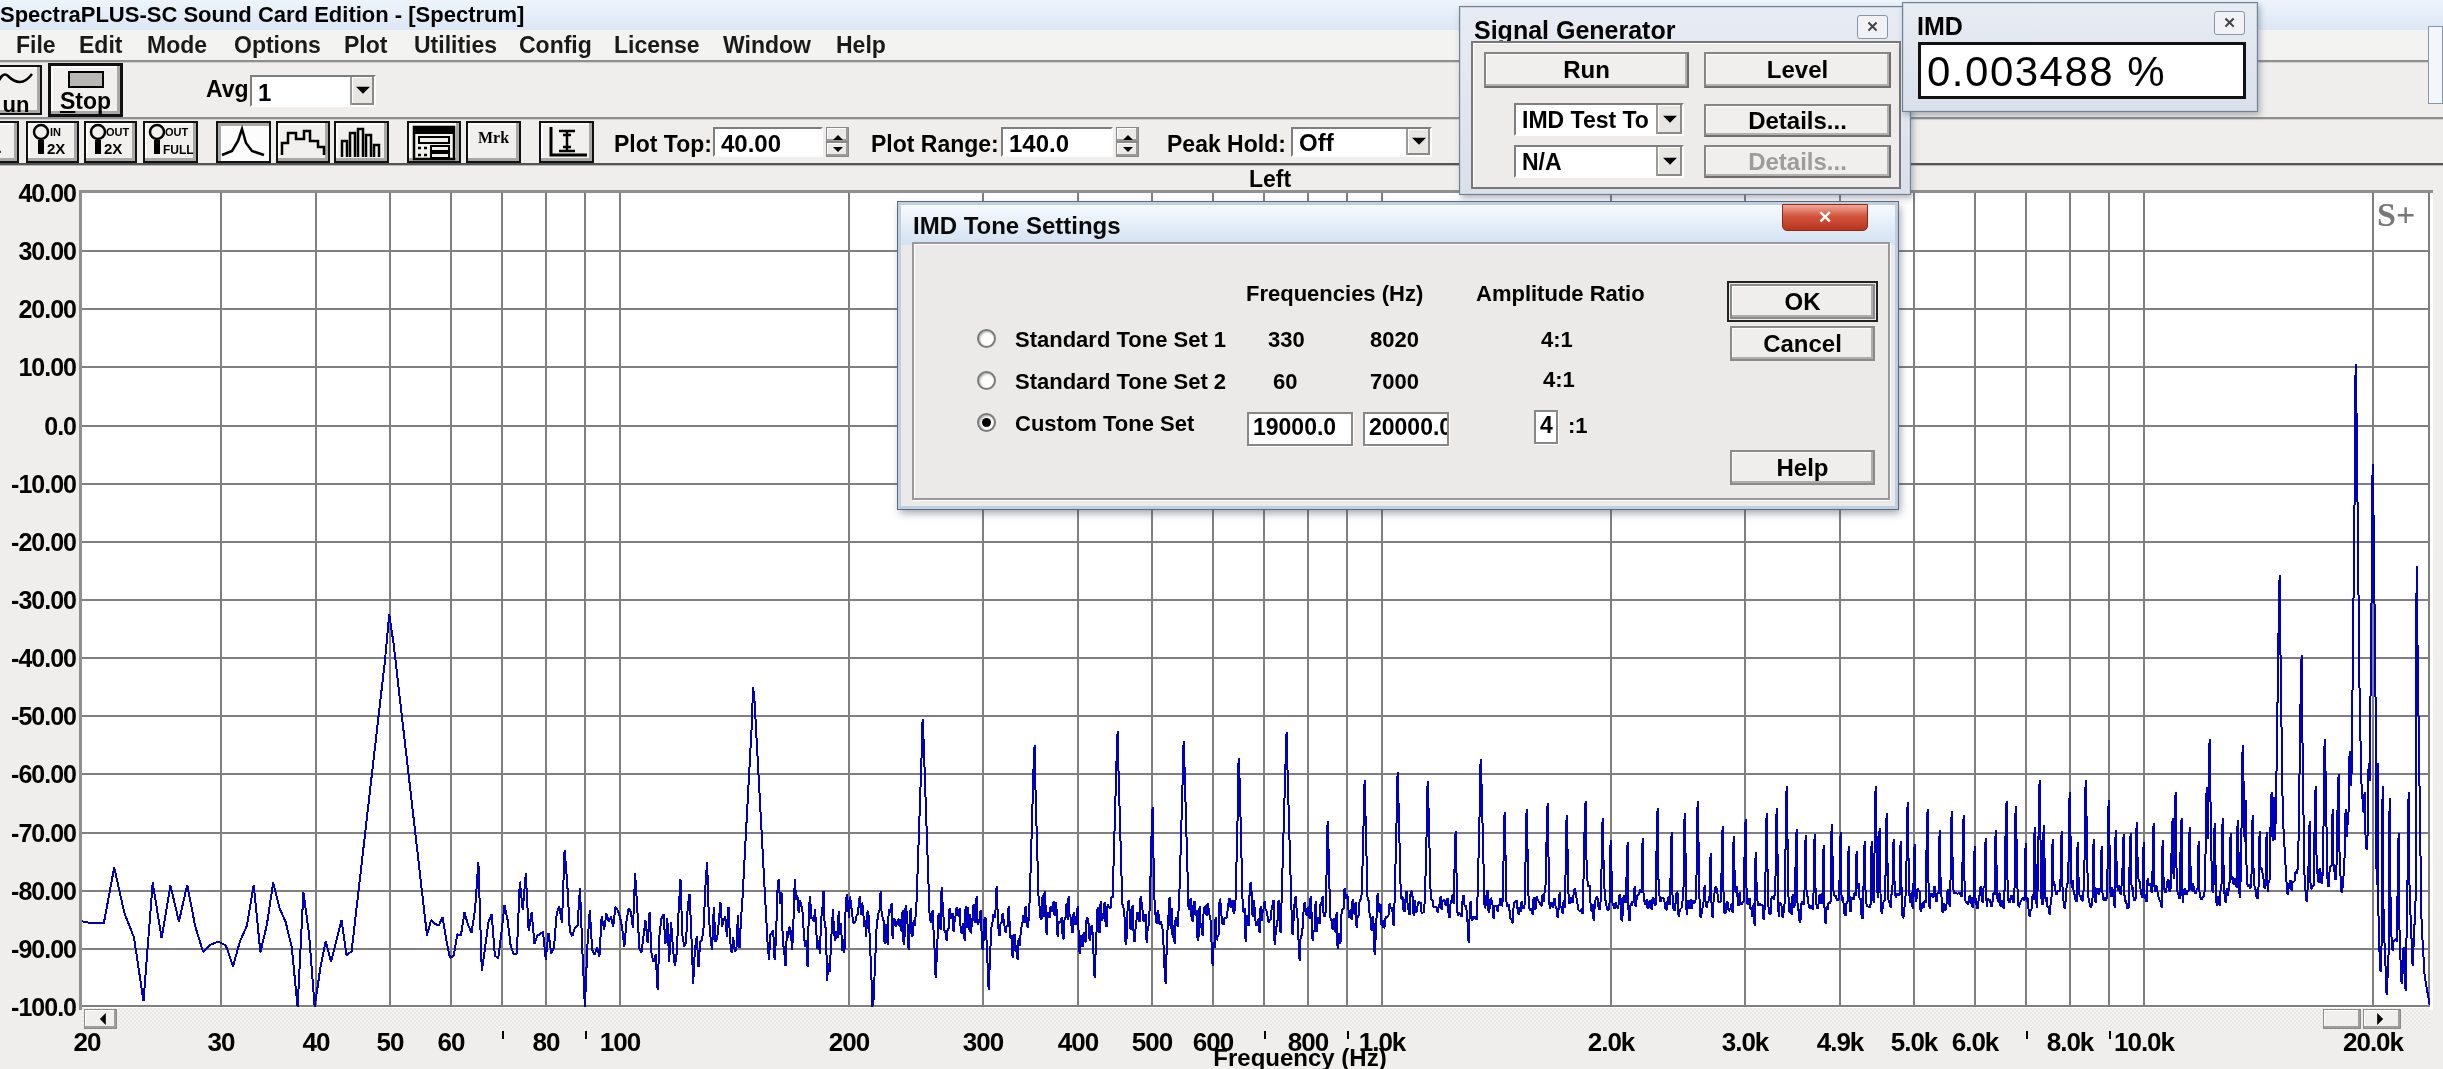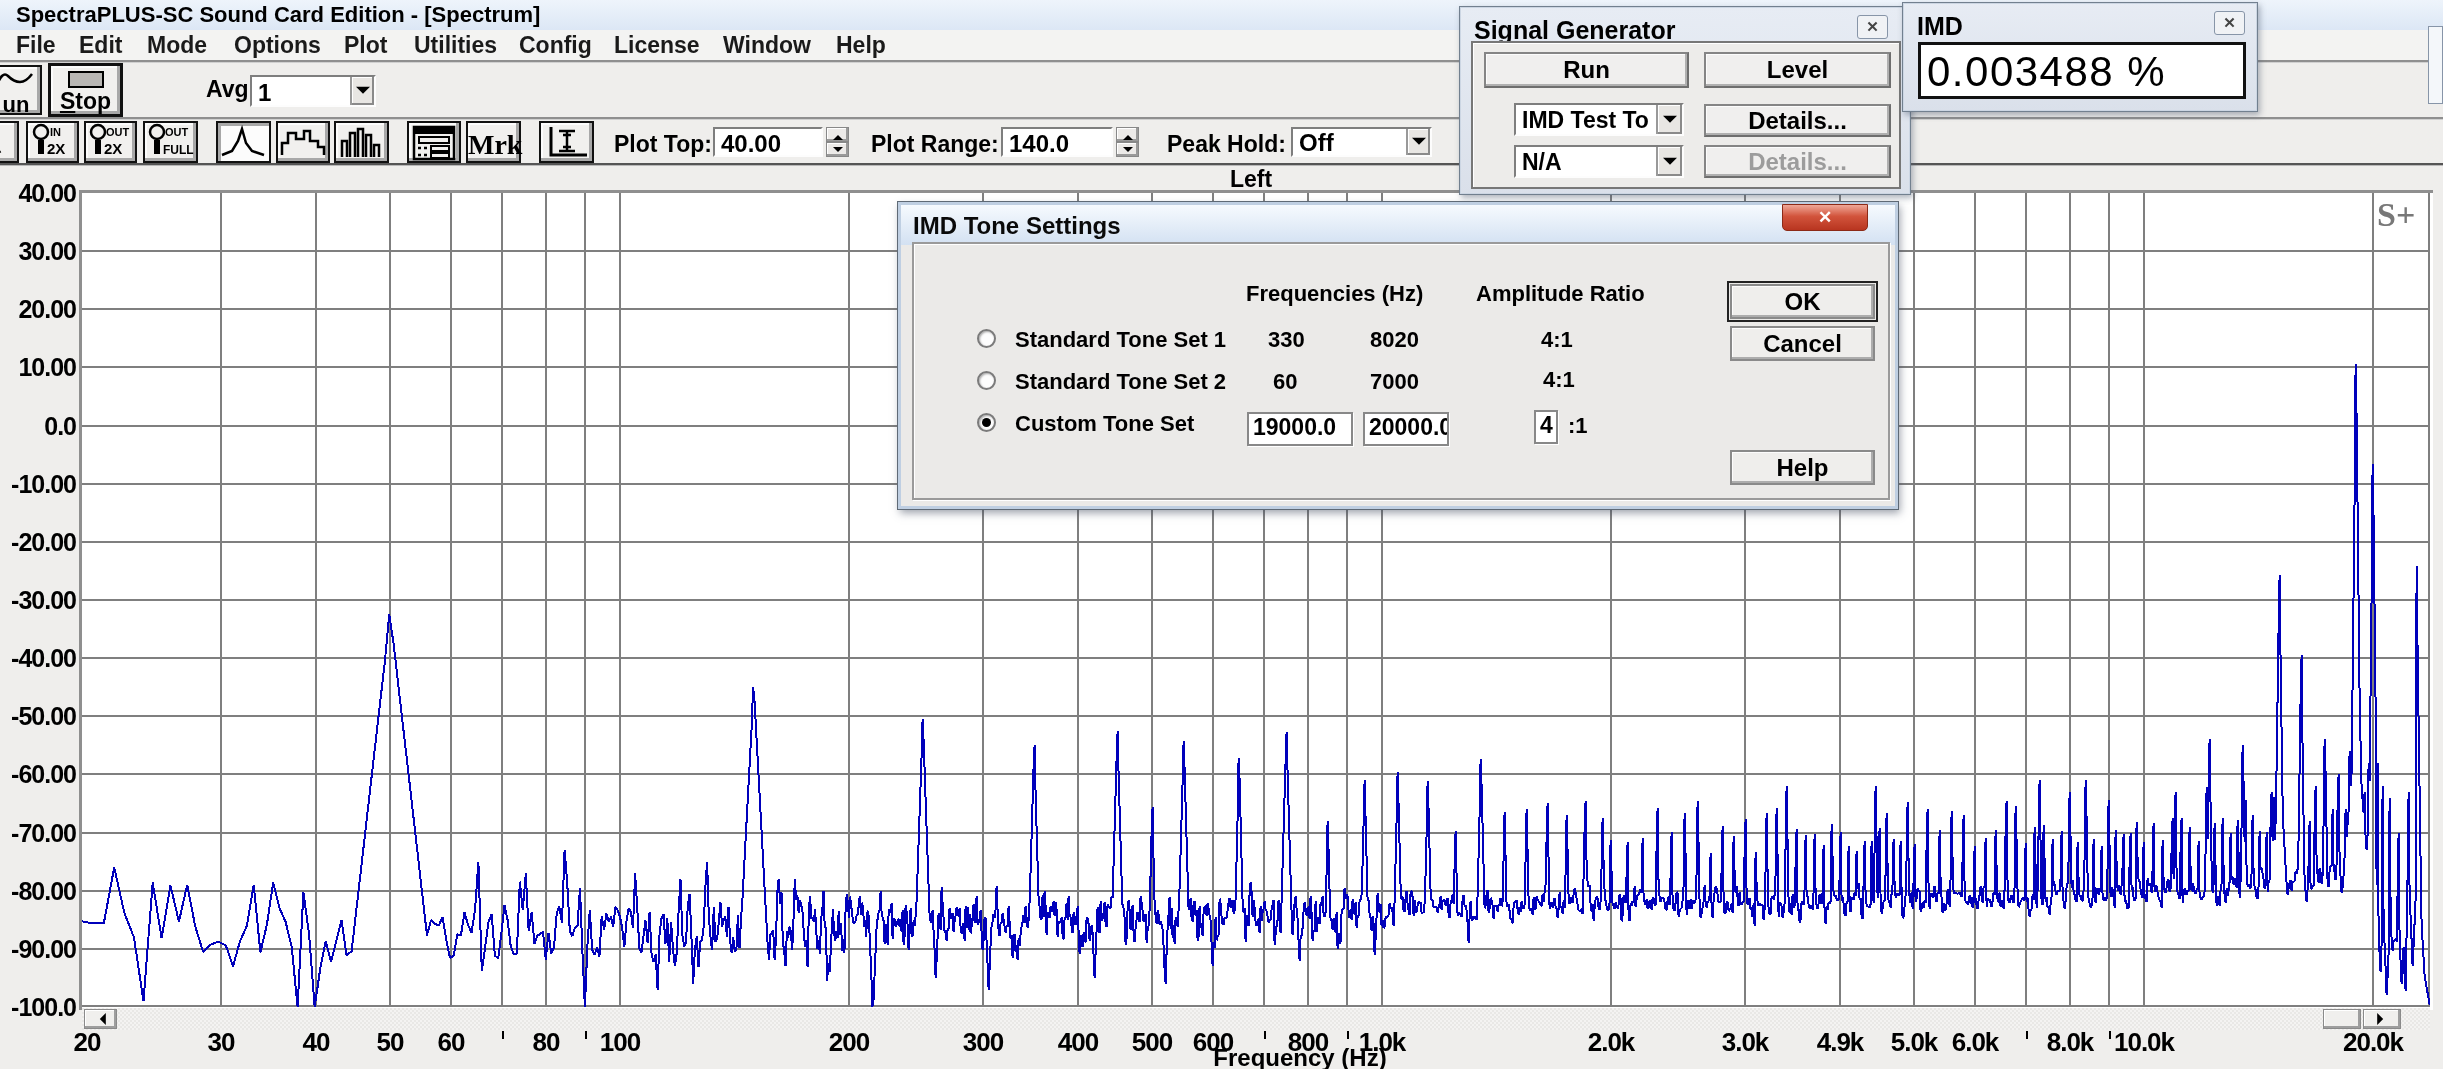--- a/index.html
+++ b/index.html
@@ -1,21 +1,21 @@
 <!DOCTYPE html>
 <html><head>
 <meta charset="utf-8">
 <style>
 * { margin:0; padding:0; box-sizing:border-box; }
 html,body { width:2443px; height:1069px; overflow:hidden;
   font-family:"Liberation Sans", sans-serif; background:#efeeec; }
 .abs { position:absolute; }
 #titlebar { left:0; top:0; width:2443px; height:30px;
   background:linear-gradient(#eef4fb,#dce7f5); color:#000;
-  font-size:22px; font-weight:bold; line-height:29px; padding-left:16px; }
+  font-size:22px; font-weight:bold; line-height:29px; padding-left:0; }
 #menubar { left:0; top:30px; width:2443px; height:30px; background:#f3f3f2;
   font-size:23px; font-weight:bold; color:#1a1a1a; }
 #menubar span { position:absolute; top:2px; }
 #sep1 { left:0; top:60px; width:2443px; height:3px;
   background:linear-gradient(#8f8f8f,#8f8f8f 60%,#ffffff); }
 #row1 { left:0; top:63px; width:2443px; height:54px; background:#efeeec; }
 #sep2 { left:0; top:117px; width:2443px; height:3px;
   background:linear-gradient(#8f8f8f,#8f8f8f 60%,#ffffff); }
 #row2 { left:0; top:120px; width:2353px; height:43px; background:#efeeec; }
 #sep3 { left:0; top:163px; width:2443px; height:3px;
@@ -52,21 +52,21 @@
   border-top-color:#000; }
 
 #plotwrap { left:79px; top:190px; width:2354px; height:820px;
   border-top:3px solid #8f8f8f; border-left:3px solid #8f8f8f;
   background:#fff; }
 .plotsvg { position:absolute; left:0; top:0; }
 .ylab { position:absolute; font-size:25px; font-weight:bold; color:#000;
   width:76px; text-align:right; letter-spacing:-1px; }
 .xlab { position:absolute; font-size:26px; font-weight:bold; color:#000;
   top:1027px; transform:translateX(-50%); letter-spacing:-1px; }
-#leftlab { left:1230px; top:166px; width:80px; text-align:left;
+#leftlab { left:1230px; top:166px; width:80px; text-align:center;
   font-size:23px; font-weight:bold; color:#000; }
 #freqlab { left:1180px; top:1044px; width:240px; text-align:center;
   font-size:24px; font-weight:bold; color:#000; }
 #hscroll { left:82px; top:1008px; width:2348px; height:22px;
   background:repeating-conic-gradient(#f4f3f2 0 25%, #e9e8e6 0 50%) 0 0/4px 4px; }
 .sbtn { position:absolute; background:#f0efed; border:1px solid #8a8a8a;
   box-shadow:inset -2px -2px 0 #9e9e9e, inset 1px 1px 0 #fff; }
 #slogo { left:2377px; top:196px; font-family:"Liberation Serif", serif;
   font-weight:bold; font-size:34px; color:#787878; }
 
@@ -203,21 +203,21 @@
   <svg width="46" height="36" style="position:absolute;left:2px;top:2px" viewBox="0 0 46 36">
     <rect x="3" y="2" width="40" height="32" fill="none" stroke="#000" stroke-width="2.5"></rect>
     <rect x="3" y="2" width="40" height="7" fill="#000"></rect>
     <rect x="8" y="12" width="30" height="6" fill="none" stroke="#000" stroke-width="2"></rect>
     <rect x="20" y="21" width="18" height="5" fill="none" stroke="#000" stroke-width="2"></rect>
     <rect x="20" y="28" width="18" height="5" fill="none" stroke="#000" stroke-width="2"></rect>
     <path d="M7 23 l3 0 m3 0 l3 0 M7 30 l3 0 m3 0 l3 0" stroke="#000" stroke-width="2.5"></path>
   </svg>
 </div>
 <div class="btn3d" style="left:466px; top:1px; width:55px; height:42px;">
-  <div style="position:absolute;left:0;top:6px;width:100%;text-align:center;font-size:28px;font-weight:bold;color:#000;font-family:'Liberation Serif',serif">Mrk</div>
+  <div style="position:absolute;left:0;top:6px;width:100%;text-align:center;font-size:16px;font-weight:bold;color:#000;font-family:'Liberation Serif',serif">Mrk</div>
 </div>
 <div class="btn3d" style="left:539px; top:1px; width:55px; height:42px;">
   <svg width="48" height="36" style="position:absolute;left:2px;top:2px" viewBox="0 0 48 36">
     <path d="M8 2 L8 30 L44 30" stroke="#000" stroke-width="3" fill="none"></path>
     <path d="M24 6 L24 26 M16 6 L32 6 M16 26 L32 26 M20 10 L28 10 M20 22 L28 22" stroke="#000" stroke-width="2.5"></path>
   </svg>
 </div>
 <div class="lbl" style="left:614px; top:11px;">Plot Top:</div>
 <div class="edit" style="left:713px; top:7px; width:110px; height:30px;">40.00</div>
 <div class="spin" style="left:826px; top:7px; height:30px;">

